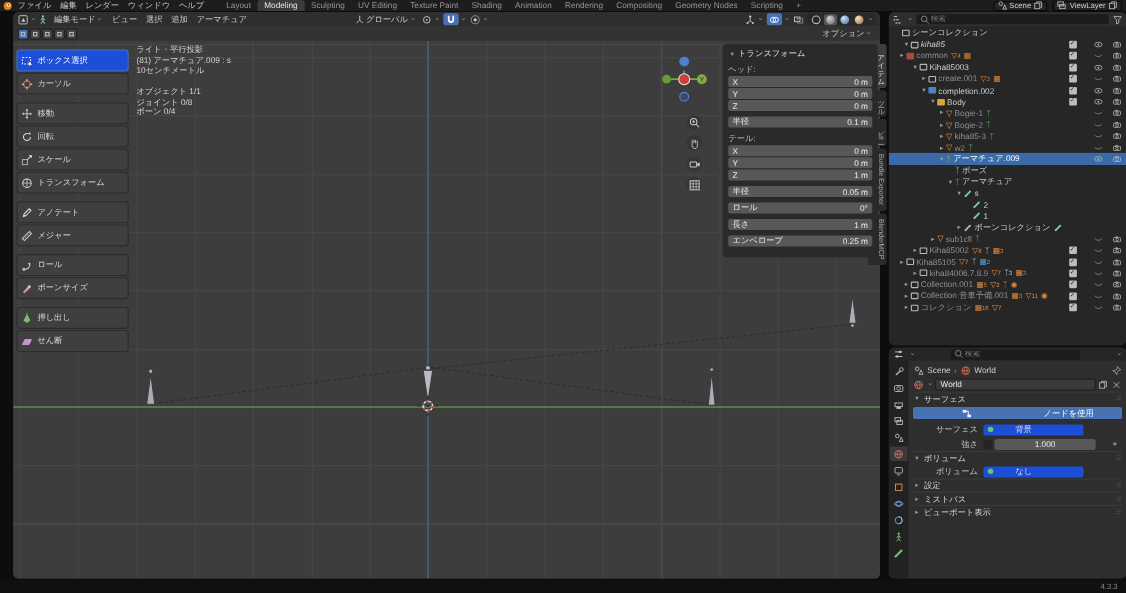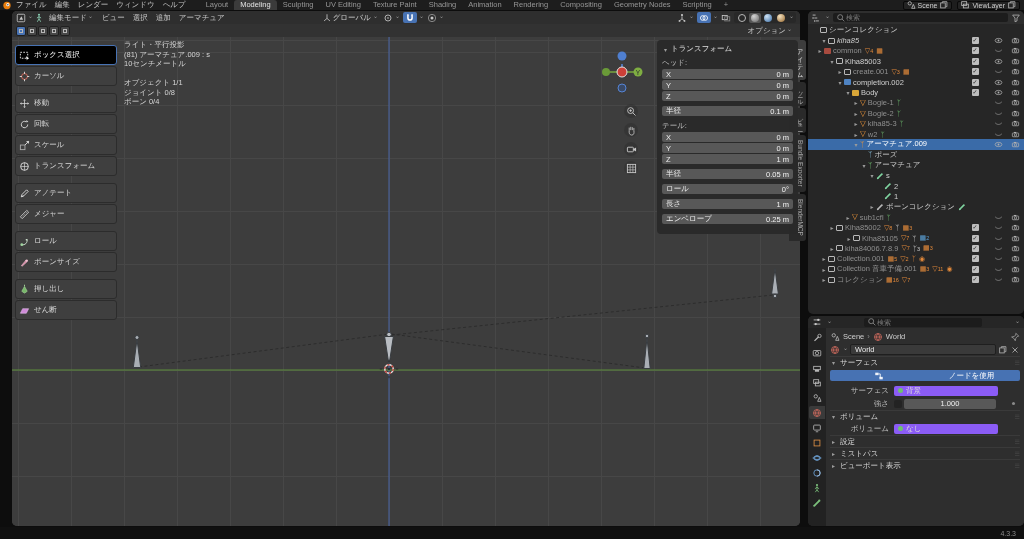--- a/index.html
+++ b/index.html
@@ -36,21 +36,21 @@
   #vpoptions{margin-left:auto;color:#c8c8c8;padding-right:4px}
   #vpcontent{position:absolute;left:0;top:26px;width:788px;height:489px;background-color:#3d3d3d;background-image:repeating-linear-gradient(to right,#474747 0,#474747 1px,transparent 1px,transparent 53px),repeating-linear-gradient(to bottom,#474747 0,#474747 1px,transparent 1px,transparent 53px);background-position:6px 15px}
   #vpsvg{position:absolute;left:0;top:0}
   #vpinfo{position:absolute;left:112px;top:3px;font-size:7.5px;line-height:9.5px;color:#d6d6d6;z-index:2;white-space:pre}
   #navcol{position:absolute;left:612px;top:67px;display:flex;flex-direction:column;gap:5px;z-index:3}
   .navbtn{width:14px;height:14px;display:flex;align-items:center;justify-content:center;border-radius:50%;background:rgba(40,40,40,.35)}
 
   
   #toolbar{position:absolute;left:3px;top:34px;width:102px;z-index:6;display:flex;flex-direction:column}
   .tool{width:102px;height:20px;display:flex;align-items:center;gap:4px;background:#3f3f3f;border:1px solid #2c2c2c;border-radius:3px;padding:0 3px;margin-bottom:1px;font-size:7.5px;color:#dadada;white-space:nowrap;overflow:hidden}
-  .tool.active{background:#000000;border-color:#4772b3;color:#fff}
+  .tool.active{background:#1d4ed8;border-color:#4772b3;color:#fff}
   .tool.gap{margin-top:6px}
 
   
   #npanel{position:absolute;left:645px;top:29px;width:141px;z-index:6;background:rgba(41,41,41,.97);border-radius:4px;padding:4px 5px 5px 5px;font-size:7.5px}
   #npanel .ptitle{display:flex;align-items:center;color:#e0e0e0;margin-bottom:4px;gap:2px}
   .tgroup{margin-bottom:5px}
   .tglabel{color:#bdbdbd;height:10px;line-height:10px;margin-bottom:1px}
   .tfield{display:flex;height:10px;background:#585858;border-radius:2px;align-items:center;padding:0 4px;margin-bottom:1px}
   .tfield .fl{color:#ececec}
   .tfield .fv{margin-left:auto;color:#f2f2f2}
@@ -94,21 +94,21 @@
   .bsep::after{content:"›";color:#8a8a8a}
   .idrow{display:flex;align-items:center;gap:2px;height:13px}
   .idname{flex:1;background:#3a3a3a;border:1px solid #1f1f1f;border-radius:2px;height:11px;line-height:10px;padding:0 4px;color:#e8e8e8}
   .psec{display:flex;align-items:center;height:12px;border-top:1px solid #3a3a3a;color:#d8d8d8;gap:3px}
   .psec .grip{margin-left:auto;color:#4c4c4c;font-size:6px}
   .tri{color:#9a9a9a;font-size:6px;width:7px;text-align:center}
   .nodesbtn{height:11px;background:#4772b3;border:none;border-radius:2px;display:flex;align-items:center;color:#fff;font-size:7.5px;width:100%;margin:2px 0 3px 0;font-family:inherit;gap:2px;padding:0 3px}
   .nodesbtn span{flex:1;text-align:center}
   .prow{display:flex;align-items:center;height:13px}
   .plabel{width:64px;text-align:right;padding-right:5px;color:#c2c2c2;flex:none}
-  .pfield{background:#8b5cf6;border-radius:2px;height:10px;display:flex;align-items:center;padding:0 4px;gap:3px;width:104px;color:#dcdcdc}
+  .pfield{background:#1d4ed8;border-radius:2px;height:10px;display:flex;align-items:center;padding:0 4px;gap:20px;width:91px;color:#dcdcdc}
   .gdot{width:5px;height:5px;border-radius:50%;background:#6fc06f;flex:none}
   .swatch{width:13px;height:9px;border-radius:2px;background:#d9d955;border:1px solid #141414}
   .kbox{width:8px;height:8px;background:#232323;border-radius:2px;margin-right:2px}
   .pslider{background:#585858;border-radius:2px;height:10px;width:92px;text-align:center;line-height:10px;color:#f0f0f0}
   .adot{width:3px;height:3px;border-radius:50%;background:#8a8a8a;margin-left:auto;margin-right:5px}
 
   
   #statusbar{position:absolute;left:0;top:527px;width:1024px;height:12px;background:#101010;display:flex;align-items:center;justify-content:flex-end;padding-right:8px;font-size:7px;color:#8a8a8a}
 </style>
 </head>
@@ -1056,21 +1056,21 @@
             <span class="icn">
               <svg viewBox="0 0 12 12" width="9" height="9">
                 <rect x="1.8" y="4" width="8.4" height="5" rx="0.8" fill="none" stroke="#b0b0b0"></rect>
                 <circle cx="6" cy="6.5" r="1.6" fill="none" stroke="#b0b0b0"></circle>
                 <rect x="4" y="2.6" width="3" height="1.4" fill="#b0b0b0"></rect>
               </svg>
             </span>
           </span>
         </span>
       </div>
-      <div class="orow dim" style="padding-left: 37px; justify-content: space-between;">
+      <div class="orow dim" style="padding-left: 8px; justify-content: space-between;">
         <span class="oarr">▸</span>
         <span class="o-col"></span>
         <span class="olab">Kiha85105</span>
         <span class="obadge">
           <span style="color: rgb(224, 136, 58);">▽</span>
           <sub style="color: rgb(224, 136, 58);">7</sub>
         </span>
         <span class="obadge">
           <span style="color: rgb(208, 208, 208);">ᛉ</span>
         </span>

